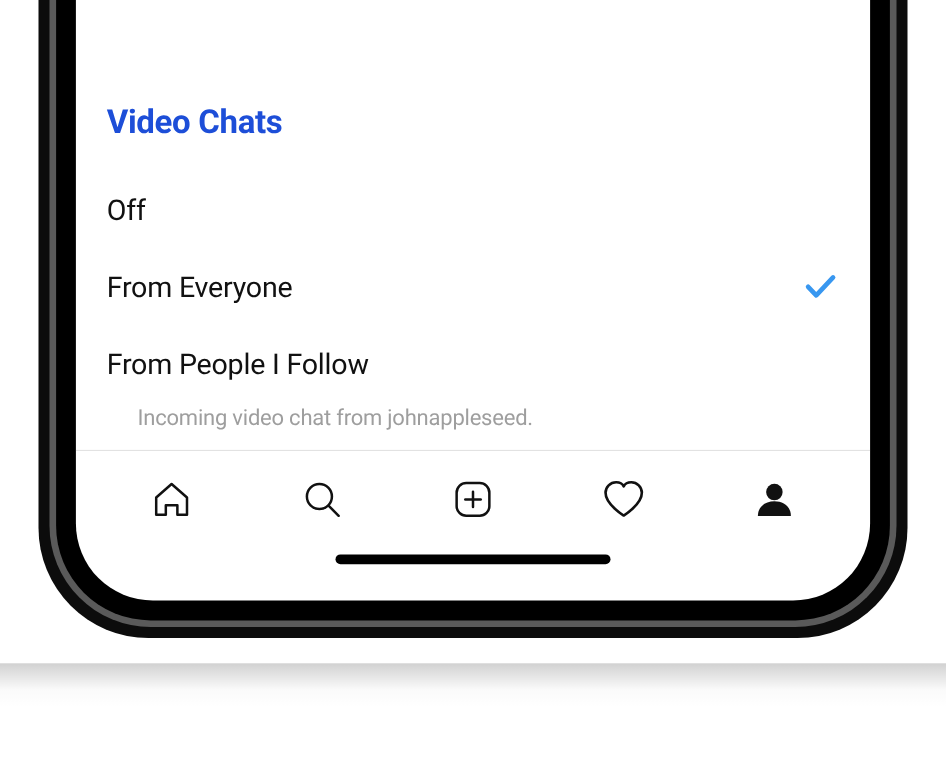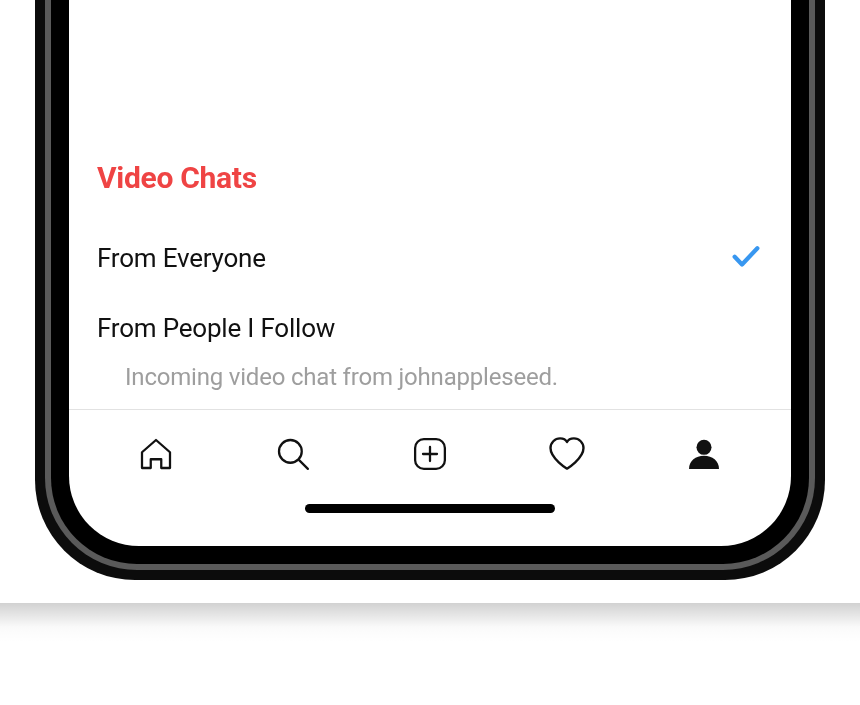--- a/index.html
+++ b/index.html
@@ -67,21 +67,21 @@
     flex-direction: column;
     justify-content: flex-end;
   }
 
   .section {
     padding: 0 28px;
   }
   .section-title {
     font-size: 30px;
     font-weight: 700;
-    color: #ef4444;
+    color: #1d4ed8;
     margin-bottom: 28px;
     letter-spacing: -0.3px;
   }
 
   .option {
     display: flex;
     align-items: center;
     justify-content: space-between;
     height: 70px;
     cursor: pointer;
@@ -92,21 +92,21 @@
     font-weight: 400;
     letter-spacing: -0.2px;
   }
   .check {
     color: #3897f0;
     display: none;
   }
   .option.selected .check { display: block; }
 
   .helper {
-    font-size: 24px;
+    font-size: 20px;
     color: #9e9e9e;
     text-align: left;
     padding: 0 0 18px 56px;
     letter-spacing: -0.2px;
   }
 
   .divider {
     height: 1px;
     background: #e2e2e2;
     width: 100%;
@@ -154,20 +154,24 @@
 <div class="phone-wrap">
   <div class="bezel-outer"></div>
   <div class="bezel-mid"></div>
   <div class="bezel-inner"></div>
   <div class="screen">
     <div class="content">
 
       <div class="section">
         <div class="section-title">Video Chats</div>
 
+        <div class="option">
+          <span class="option-label">Off</span>
+
+        </div>
 
         <div class="option selected">
           <span class="option-label">From Everyone</span>
           <span class="check">
             <svg width="34" height="34" viewBox="0 0 24 24" fill="none">
               <path d="M4 12.5 L9.2 18 L20 6.5" stroke="currentColor" stroke-width="3" stroke-linecap="round" stroke-linejoin="round"></path>
             </svg>
           </span>
         </div>
 

